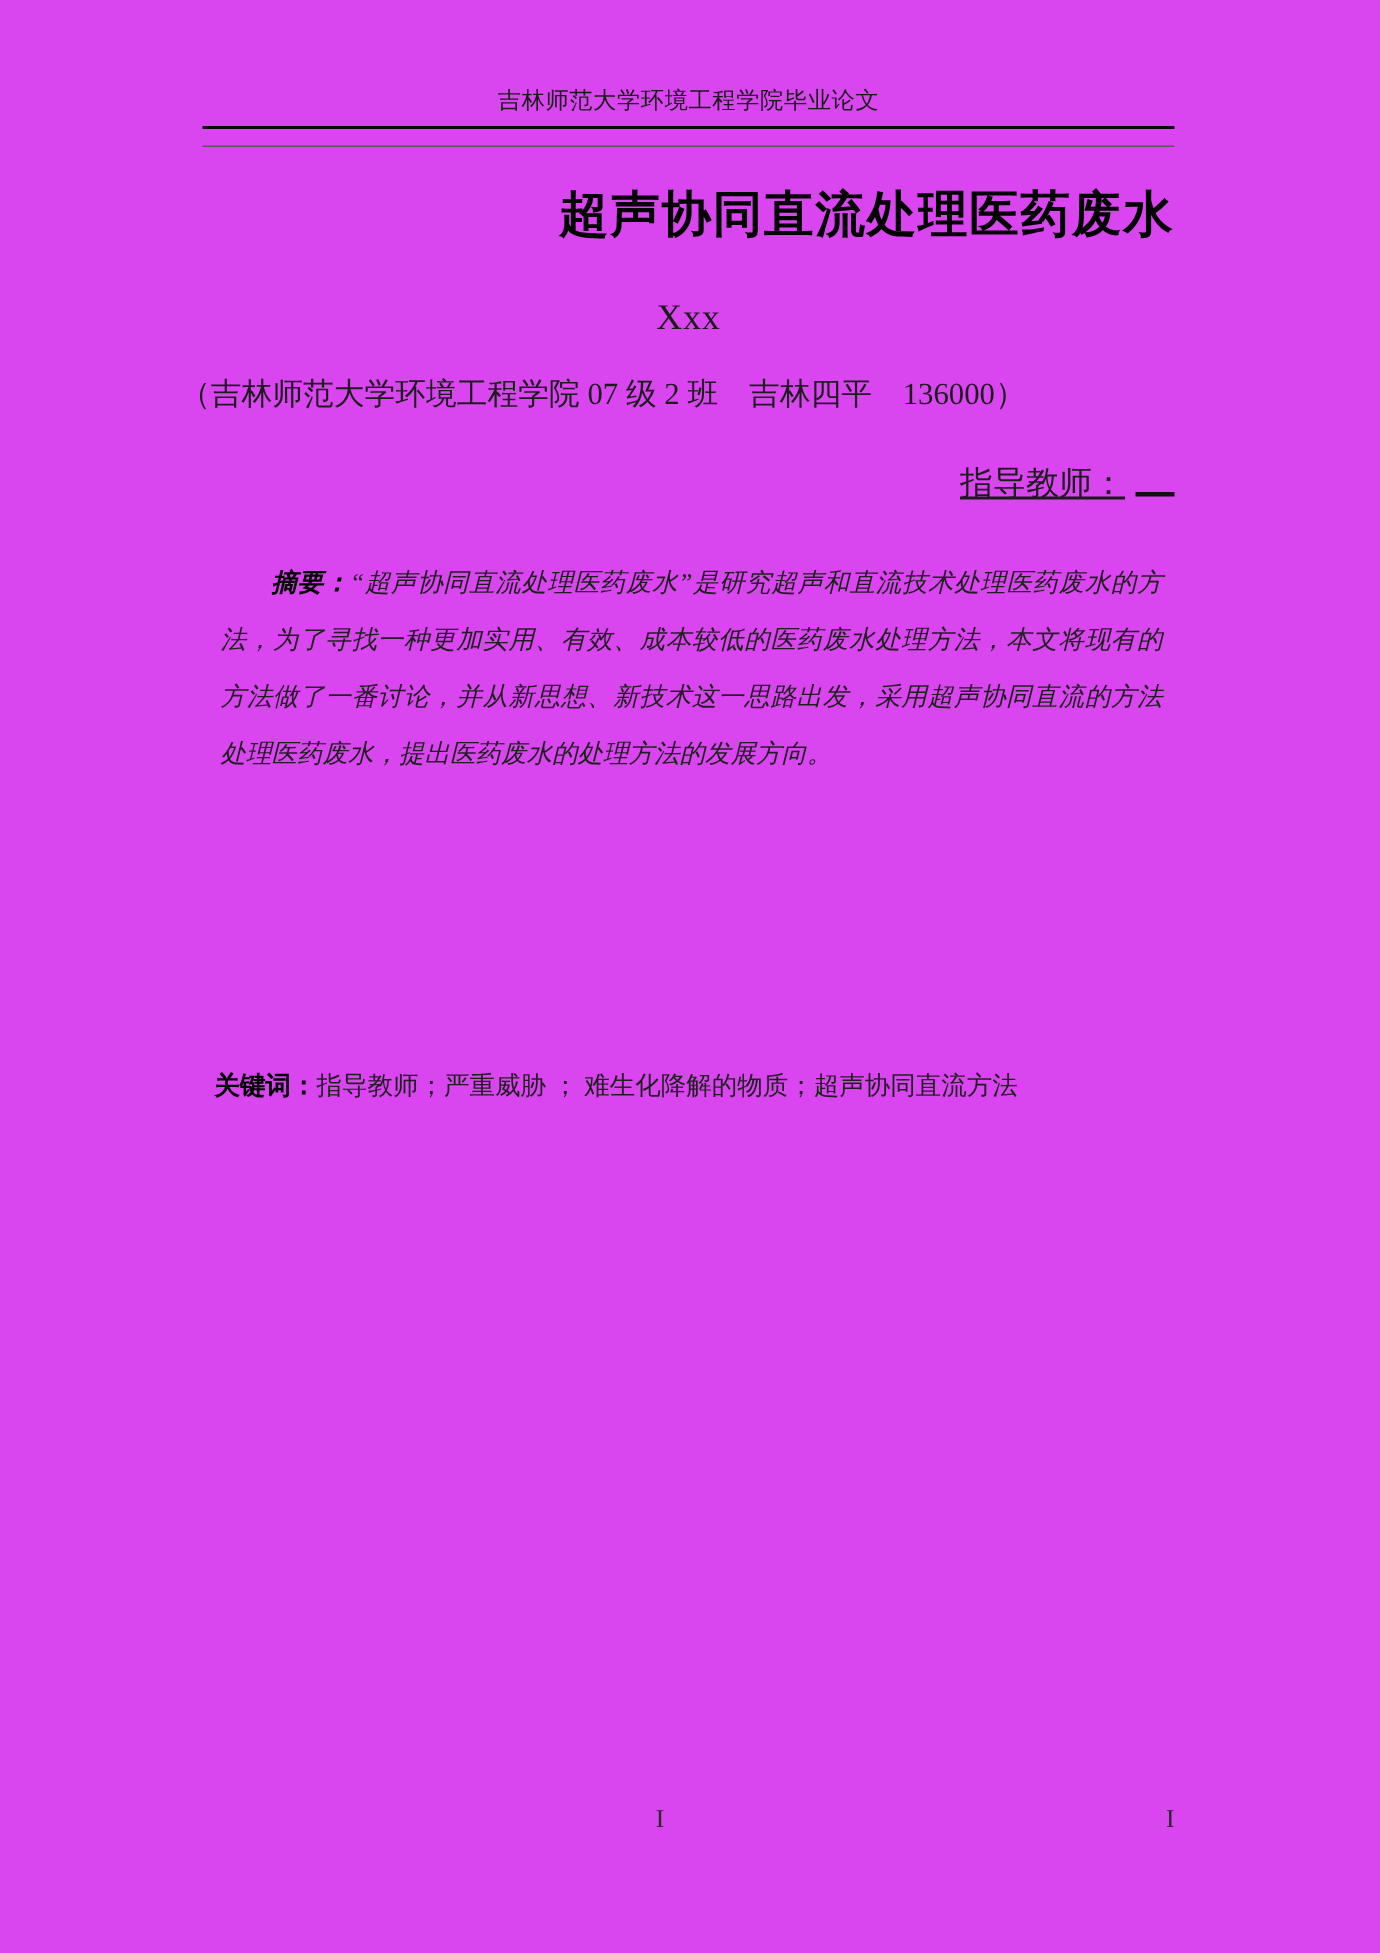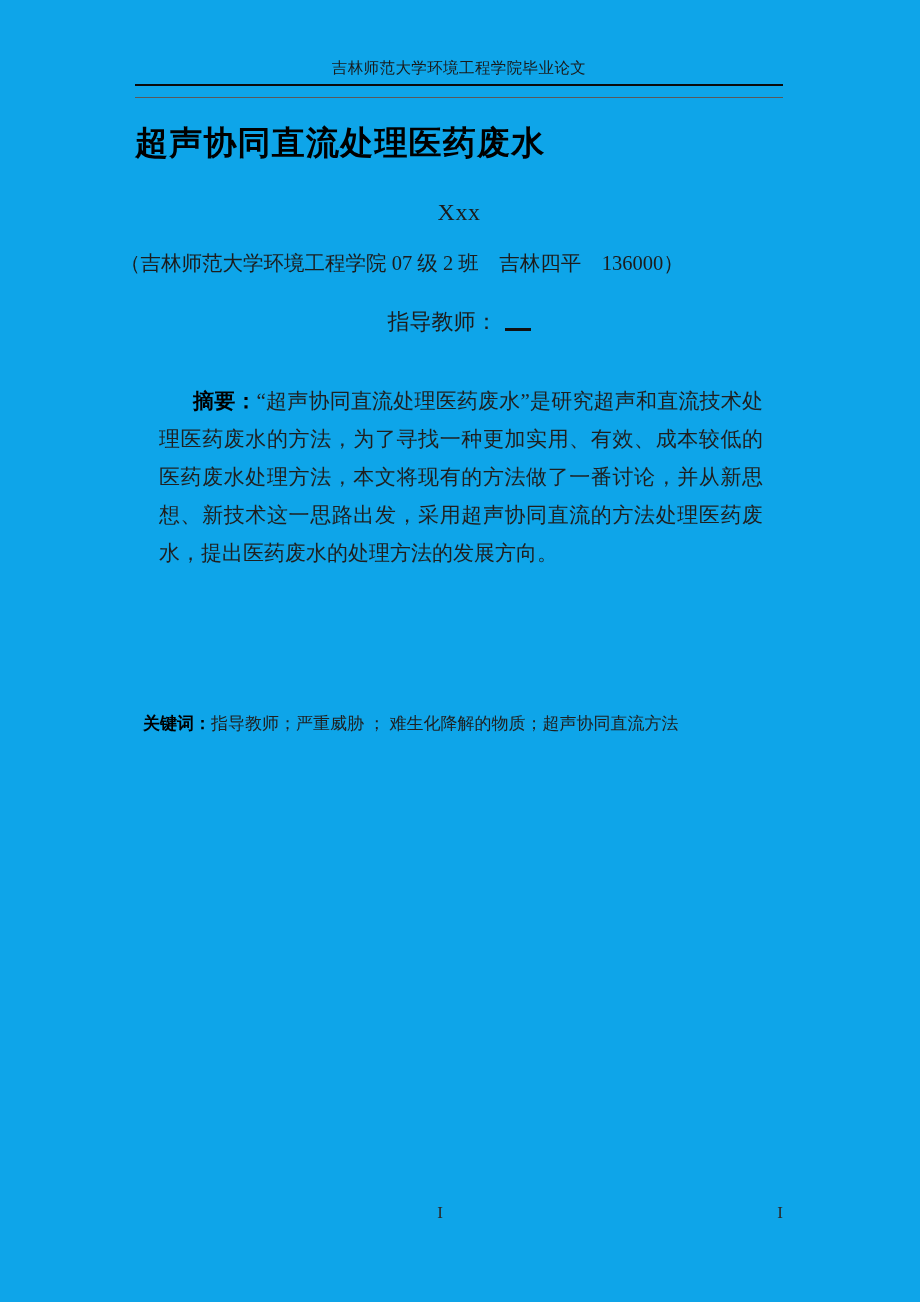--- a/index.html
+++ b/index.html
@@ -8,21 +8,21 @@
     background: #ffffff;
   }
   body {
     font-family: "Liberation Serif", "DejaVu Serif", serif;
     color: #000000;
   }
   .page {
     position: relative;
     width: 920px;
     height: 1302px;
-    background: #0ea5e9;
+    background: #d946ef;
     overflow: hidden;
   }
 
   
   .header-zone {
     position: absolute;
     left: 135px;
     top: 58px;
     width: 648px;
   }
@@ -45,21 +45,21 @@
     height: 0;
     border-top: 1.9px solid #595959;
   }
 
   
   .title-block {
     position: absolute;
     left: 135px;
     top: 120px;
     width: 648px;
-    text-align: left;
+    text-align: right;
   }
   .doc-title {
     font-family: "DejaVu Sans", "Liberation Sans", sans-serif;
     font-weight: bold;
     font-size: 33px;
     line-height: 46px;
     letter-spacing: 1.2px;
     color: #000000;
     white-space: nowrap;
   }
@@ -86,47 +86,49 @@
     line-height: 30px;
     color: #1c1c1c;
     white-space: nowrap;
   }
 
   .advisor-line {
     position: absolute;
     left: 135px;
     top: 306px;
     width: 648px;
-    text-align: center;
+    text-align: right;
     font-size: 22px;
     line-height: 32px;
     color: #1c1c1c;
+    text-decoration: underline;
   }
   .advisor-blank {
     display: inline-block;
     width: 26px;
     border-bottom: 3.5px solid #111111;
     vertical-align: -2px;
     margin-left: 7px;
   }
 
   
   .body-zone {
     position: absolute;
     left: 143px;
     top: 366px;
     width: 636px;
   }
   .para {
-    font-size: 21px;
+    font-size: 17px;
     line-height: 38px;
     text-align: justify;
     text-justify: inter-ideograph;
     color: #1f1f1f;
-    margin: 16px;
+    margin: 4px;
+    font-style: italic;
   }
   .para.indent {
     text-indent: 34px;
   }
   .para-gap {
     height: 26px;
   }
   .lead {
     font-weight: bold;
     color: #000000;

